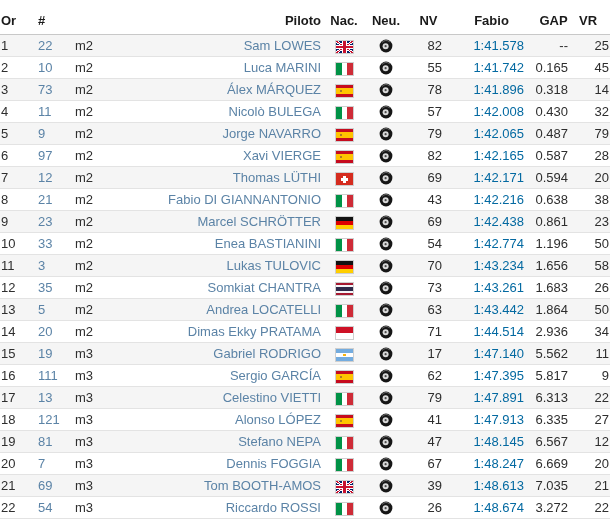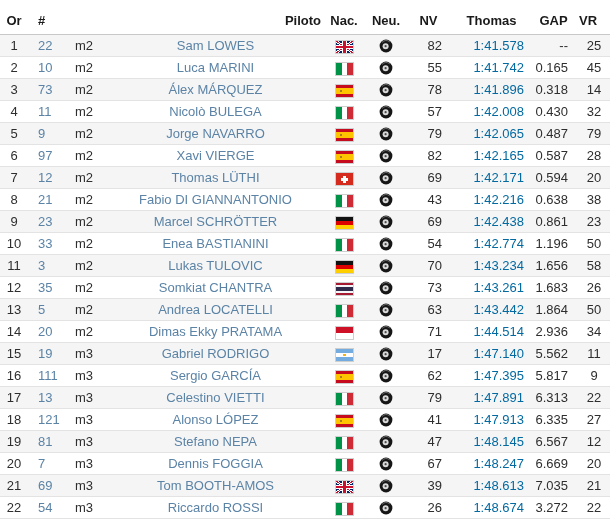--- a/index.html
+++ b/index.html
@@ -3,33 +3,33 @@
 <meta charset="utf-8">
 <style>
   html,body{margin:0;padding:0;background:#ffffff;}
   body{font-family:"Liberation Sans","DejaVu Sans",sans-serif;font-size:13px;color:#2e2e2e;width:610px;}
   #timing-wrap{padding-top:4px;}
   table{border-collapse:collapse;table-layout:fixed;width:610px;}
   th{font-weight:bold;color:#1a1a1a;padding-top:9px;padding-bottom:6px;border-bottom:1px solid #c8c8c8;white-space:nowrap;}
   td{height:21px;border-bottom:1px solid #e3e3e3;white-space:nowrap;overflow:hidden;vertical-align:middle;padding-top:0;padding-bottom:0;}
   tbody tr:nth-child(odd){background:#f5f5f5;}
   tbody tr:nth-child(even){background:#ffffff;}
-  .c-or{text-align:center;padding-right:3px;}
+  .c-or{text-align:left;padding-right:3px;}
   .c-num{text-align:left;padding-left:8px;}
   .c-cls{text-align:left;padding-left:9px;}
-  .c-pilot{text-align:center;padding-left:4px;}
+  .c-pilot{text-align:right;padding-left:4px;}
   th.c-pilot{text-align:right;padding-left:0;}
   .c-nac,.c-neu{text-align:center;}
   .c-nv{text-align:right;padding-right:8px;}
   th.c-nv{text-align:center;padding-right:0;}
   .c-tiempo{text-align:right;padding-right:8px;}
   th.c-tiempo{text-align:center;padding-right:0;}
   .c-gap{text-align:right;padding-right:10px;}
   th.c-gap{text-align:center;padding-right:4px;margin-left:36px;}
-  .c-vr{text-align:center;}
+  .c-vr{text-align:right;}
   th.c-vr{text-align:center;padding-right:16px;}
   .lnk{color:#5b83a6;text-decoration:none;cursor:pointer;}
   .time{color:#0369a1;cursor:pointer;}
   .flag{display:inline-block;vertical-align:middle;line-height:0;}
   .flag svg{outline:1px solid #cfcfcf;display:block;}
   .tyre{display:inline-block;vertical-align:middle;line-height:0;}
 </style>
 </head>
 <body>
 
@@ -49,21 +49,21 @@
     </colgroup>
     <thead>
       <tr>
         <th class="c-or">Or</th>
         <th class="c-num">#</th>
         <th class="c-cls"></th>
         <th class="c-pilot">Piloto</th>
         <th class="c-nac">Nac.</th>
         <th class="c-neu">Neu.</th>
         <th class="c-nv">NV</th>
-        <th class="c-tiempo">Thomas</th>
+        <th class="c-tiempo">Fabio</th>
         <th class="c-gap">GAP</th>
         <th class="c-vr">VR</th>
       </tr>
     </thead>
     <tbody id="rows">
         <tr>
           <td class="c-or">1</td>
           <td class="c-num"><span class="lnk">22</span></td>
           <td class="c-cls">m2</td>
           <td class="c-pilot"><span class="lnk">Sam LOWES</span></td>

